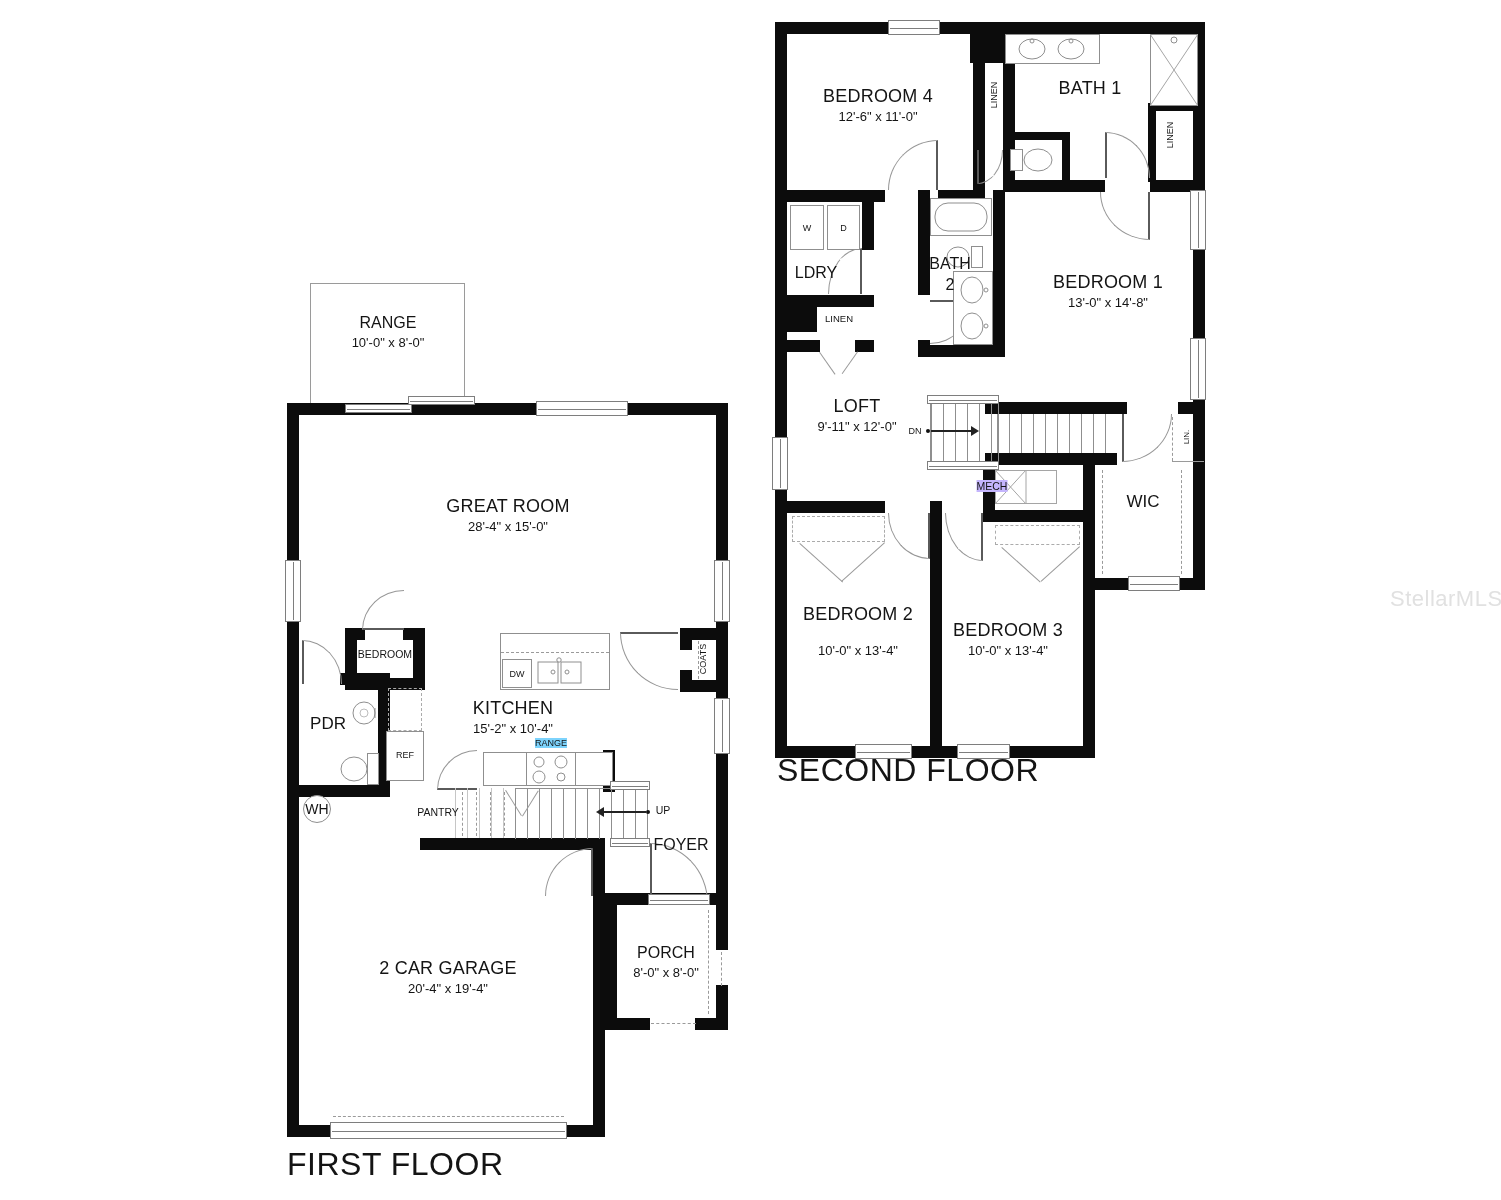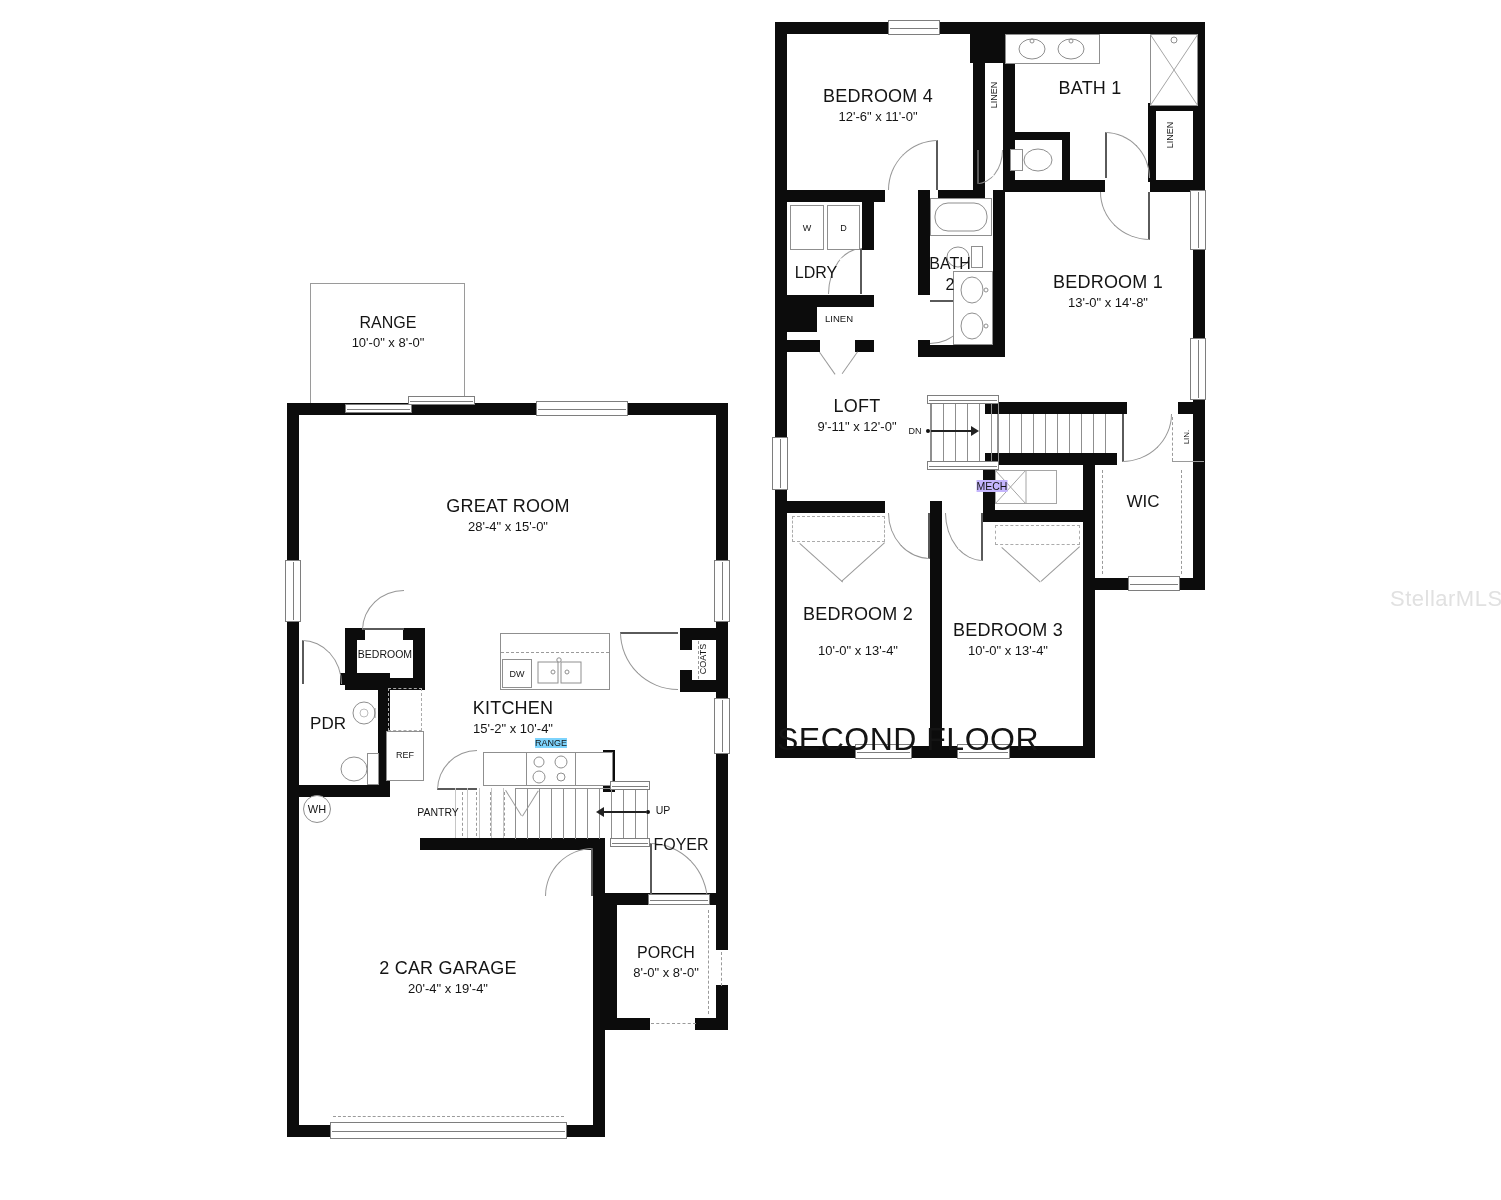--- a/index.html
+++ b/index.html
@@ -123,21 +123,21 @@
   <svg class="fx" style="left:350px;top:698px" width="30" height="30" viewBox="0 0 30 30">
     <circle cx="14" cy="15" r="11" fill="#fff" stroke="#8f8f8f"></circle>
       <circle cx="14" cy="15" r="4" fill="none" stroke="#bdbdbd"></circle>
     <line x1="25" y1="10" x2="25" y2="20" stroke="#8f8f8f"></line>
   </svg>
   <svg class="fx" style="left:338px;top:750px" width="42" height="38" viewBox="0 0 42 38">
     <rect x="29.5" y="3.5" width="11" height="31" fill="#fff" stroke="#8f8f8f"></rect>
     <ellipse cx="16" cy="19" rx="13" ry="12" fill="#fff" stroke="#8f8f8f"></ellipse>
   </svg>
   <div class="circle" style="left:303px;top:795px;width:28px;height:28px">
-    <span style="font-size:11px">WH</span>
+    <span style="font-size:14px">WH</span>
   </div>
 
   <div class="stairs-light" style="left:455px;top:788px;width:60px;height:50px"></div>
   <div class="stairs" style="left:515px;top:788px;width:133px;height:50px;border-top:1px solid #8f8f8f"></div>
   <div class="rl" style="left:506px;top:790px;width:30px;transform:rotate(58deg)"></div>
   <div class="rl" style="left:522px;top:816px;width:30px;transform:rotate(-58deg)"></div>
   <div class="win h" style="left:610px;top:781px;width:40px;height:9px"></div>
   <div class="win h" style="left:610px;top:838px;width:40px;height:9px"></div>
   <div class="tri-l" style="left:596px;top:807px"></div>
   <div class="arrow-line" style="left:604px;top:811px;width:42px"></div>
@@ -161,20 +161,21 @@
   <span class="lbl sm" style="left:438px;top:806px">PANTRY</span>
   <span class="lbl nm2" style="left:681px;top:836px">FOYER</span>
   <span class="vlbl xs" style="left:703px;top:659px">COATS</span>
   <span class="lbl xs" style="left:551px;top:738px;background:#7dd3fc">RANGE</span>
   <span class="lbl xs" style="left:405px;top:750px">REF</span>
   <span class="lbl sm" style="left:663px;top:804px">UP</span>
   <span class="lbl nm" style="left:448px;top:958px">2 CAR GARAGE</span>
   <span class="lbl dm" style="left:448px;top:981px">20'-4" x 19'-4"</span>
   <span class="lbl nm2" style="left:666px;top:944px">PORCH</span>
   <span class="lbl dm" style="left:666px;top:965px">8'-0" x 8'-0"</span>
+  <span class="title" style="left:287px;top:1146px">FIRST FLOOR</span>
 
   <div class="w" style="left:775px;top:22px;width:430px;height:12px"></div>
   <div class="w" style="left:775px;top:22px;width:12px;height:736px"></div>
   <div class="w" style="left:1193px;top:22px;width:12px;height:568px"></div>
   <div class="w" style="left:775px;top:746px;width:320px;height:12px"></div>
   <div class="w" style="left:1095px;top:578px;width:110px;height:12px"></div>
   <div class="w" style="left:1083px;top:465px;width:12px;height:293px"></div>
 
   <div class="w" style="left:775px;top:190px;width:110px;height:12px"></div>
   <div class="w" style="left:938px;top:190px;width:47px;height:12px"></div>
@@ -310,16 +311,16 @@
   <span class="lbl nm" style="left:857px;top:396px">LOFT</span>
   <span class="lbl dm" style="left:857px;top:419px">9'-11" x 12'-0"</span>
   <span class="lbl xs" style="left:915px;top:426px;background:#fff">DN</span>
   <span class="lbl sm" style="left:992px;top:480px;background:#c4b5fd">MECH</span>
   <span class="lbl" style="left:1143px;top:492px;font-size:17px">WIC</span>
   <span class="vlbl" style="left:1186px;top:437px;font-size:8px">LIN.</span>
   <span class="lbl nm" style="left:858px;top:604px">BEDROOM 2</span>
   <span class="lbl dm" style="left:858px;top:643px">10'-0" x 13'-4"</span>
   <span class="lbl nm" style="left:1008px;top:620px">BEDROOM 3</span>
   <span class="lbl dm" style="left:1008px;top:643px">10'-0" x 13'-4"</span>
-  <span class="title" style="left:777px;top:721px">SECOND FLOOR</span>
+  <span class="title" style="left:777px;top:752px">SECOND FLOOR</span>
 
   <span class="wm" style="left:1390px;top:586px">StellarMLS</span>
 </div>
 
 </body></html>

